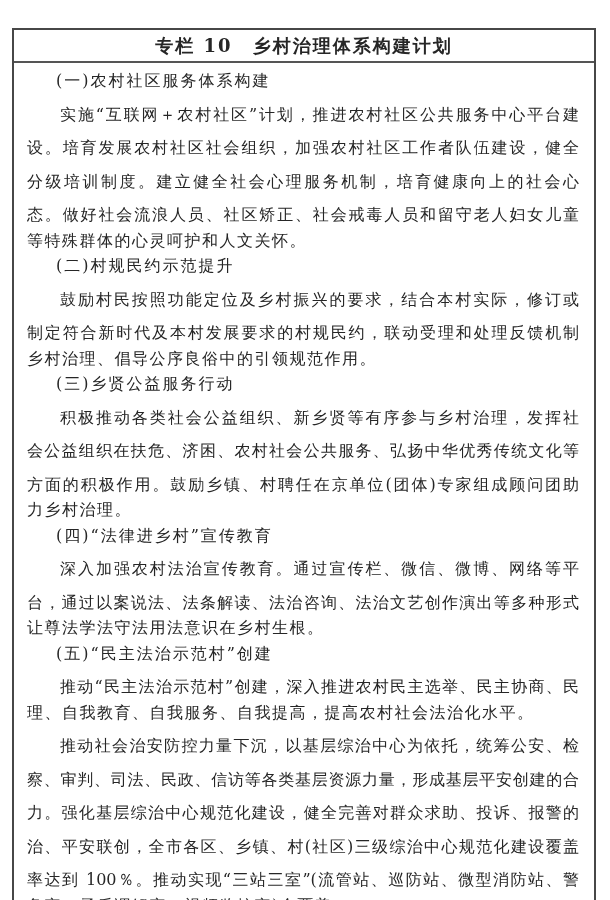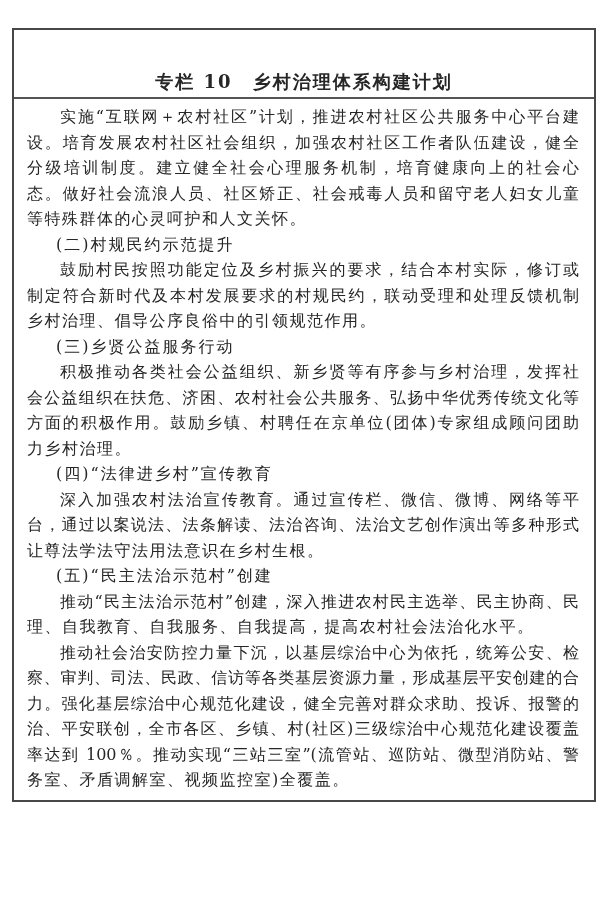--- a/index.html
+++ b/index.html
@@ -30,56 +30,57 @@
     height: 31px;
     line-height: 31px;
     text-align: center;
     font-size: 18px;
     font-weight: bold;
     color: #262626;
     letter-spacing: 2px;
     border-bottom: 2px solid #555555;
     white-space: nowrap;
     overflow: hidden;
-    margin-top: 36px;
   }
   .panel-body {
     padding: 5px 15px 7px 13px;
     color: #262626;
   }
   .line {
     font-size: 16px;
     line-height: 25.5px;
     color: #262626;
     letter-spacing: 1.5px;
     white-space: nowrap;
     overflow: hidden;
   }
   .line.fill {
     letter-spacing: 0;
     white-space: normal;
     text-align: justify;
     text-align-last: justify;
     text-justify: inter-character;
+    margin-top: 8px;
   }
   .line.indent {
     text-indent: 33px;
   }
   .line.heading {
     text-indent: 29px;
     letter-spacing: 2px;
   }
 </style>
 </head>
 <body>
 
 <div class="page">
   <div class="panel">
     <div class="panel-title">专栏 10　乡村治理体系构建计划</div>
     <div class="panel-body" id="panel-body">
+        <div class="line heading">(一)农村社区服务体系构建</div>
         <div class="line indent fill">实施“互联网＋农村社区”计划，推进农村社区公共服务中心平台建</div>
         <div class="line fill">设。培育发展农村社区社会组织，加强农村社区工作者队伍建设，健全</div>
         <div class="line fill">分级培训制度。建立健全社会心理服务机制，培育健康向上的社会心</div>
         <div class="line fill">态。做好社会流浪人员、社区矫正、社会戒毒人员和留守老人妇女儿童</div>
         <div class="line">等特殊群体的心灵呵护和人文关怀。</div>
         <div class="line heading">(二)村规民约示范提升</div>
         <div class="line indent fill">鼓励村民按照功能定位及乡村振兴的要求，结合本村实际，修订或</div>
         <div class="line fill">制定符合新时代及本村发展要求的村规民约，联动受理和处理反馈机制</div>
         <div class="line">乡村治理、倡导公序良俗中的引领规范作用。</div>
         <div class="line heading">(三)乡贤公益服务行动</div>

